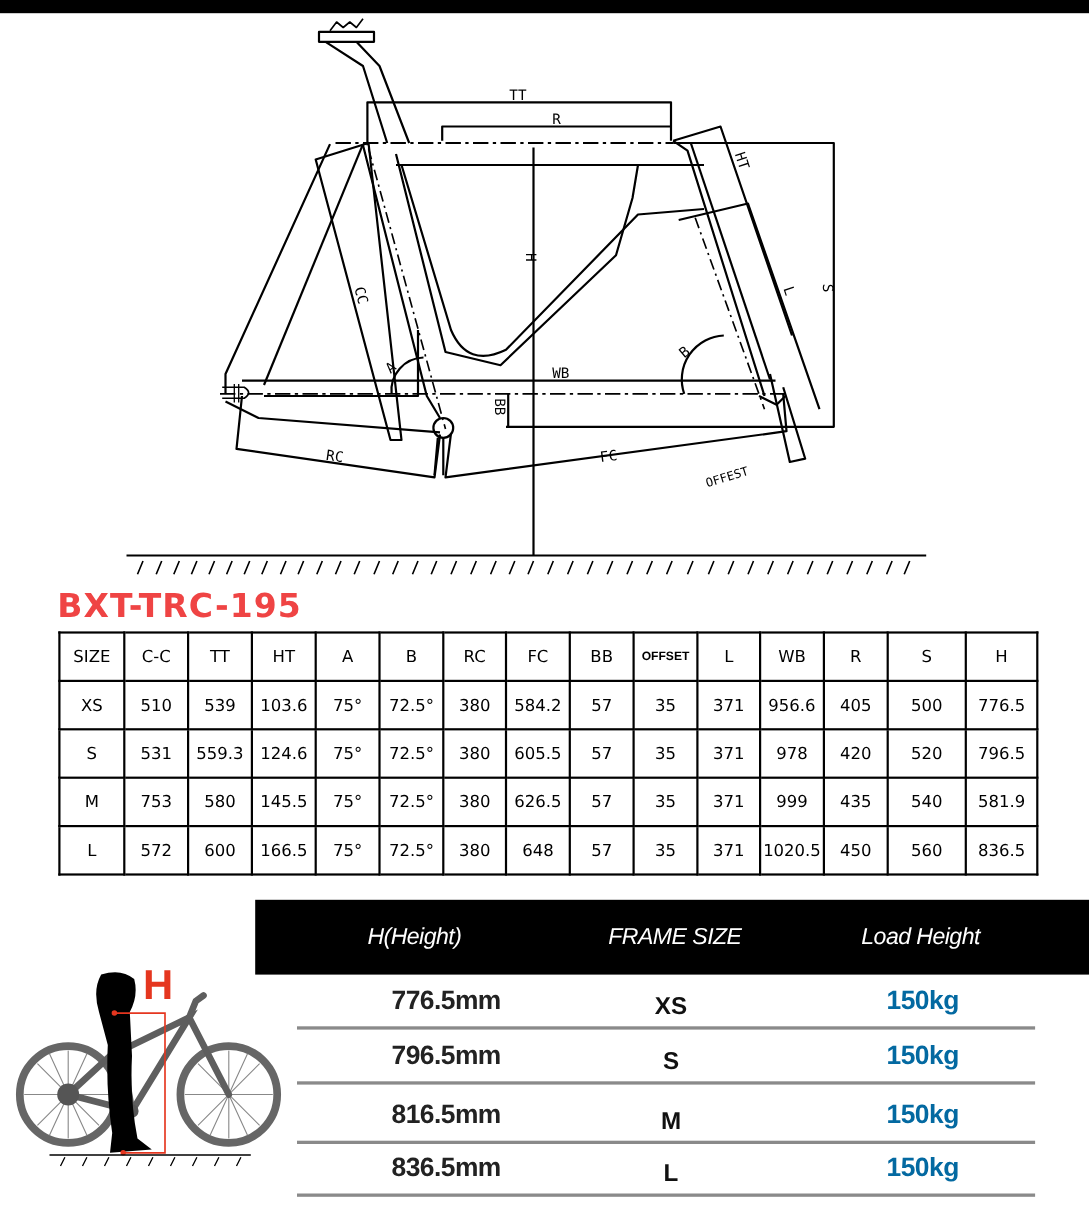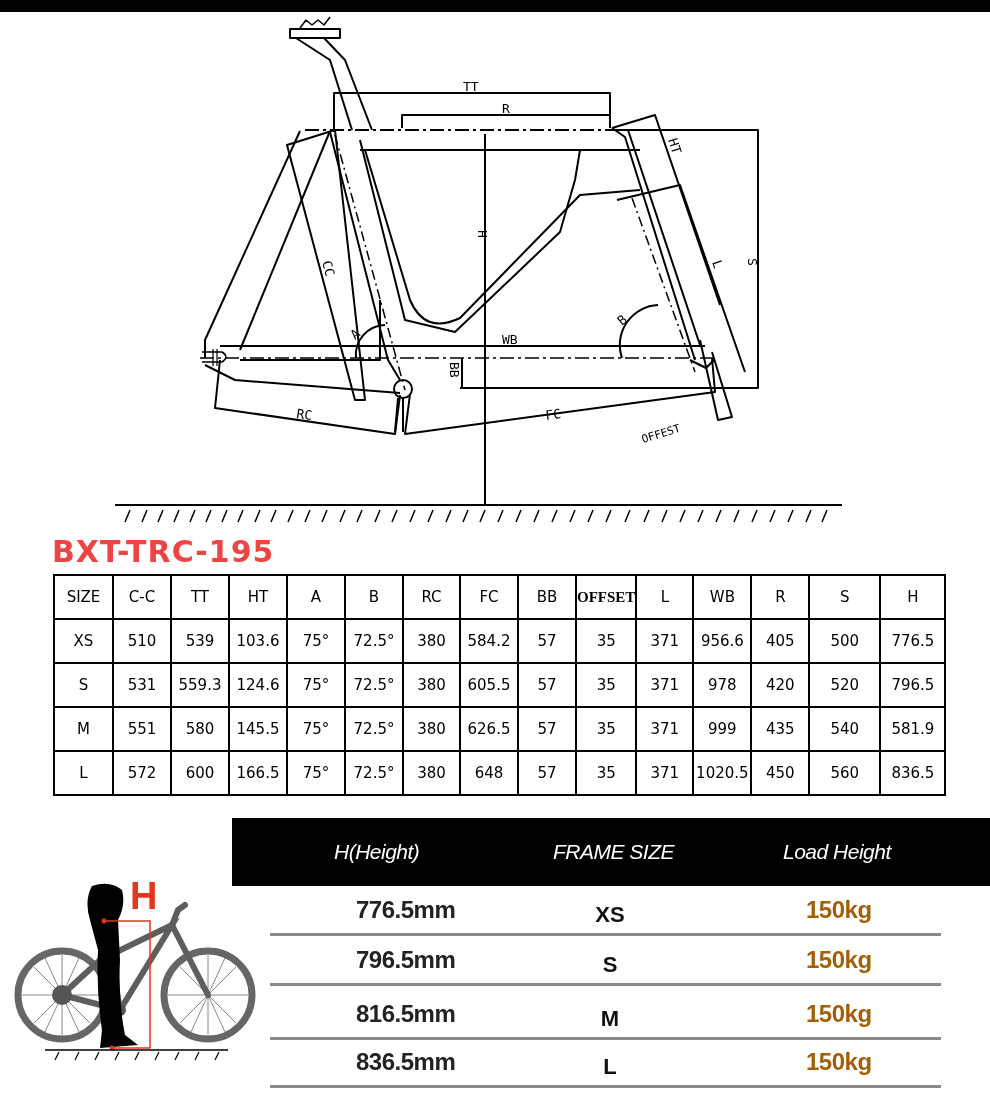--- a/index.html
+++ b/index.html
@@ -3,28 +3,28 @@
 <meta charset="utf-8">
 <style>
   html, body { margin: 0; padding: 0; }
   body { width: 990px; height: 1102px; background: #ffffff; position: relative; overflow: hidden; font-family: "DejaVu Sans", sans-serif; }
   .topbar { position: absolute; left: 0; top: 0; width: 990px; height: 12px; background: #000; }
   .diagram { position: absolute; left: 0; top: 12px; width: 990px; height: 520px; }
   .model-title { position: absolute; left: 52px; top: 532px; font-family: "DejaVu Sans", sans-serif; font-weight: bold; font-size: 30px; letter-spacing: 1px; color: #ef4444; line-height: 40px; }
   table.geo { position: absolute; left: 53px; top: 574px; border-collapse: collapse; table-layout: fixed; }
   table.geo td, table.geo th { border: 2px solid #000; height: 42px; padding: 0; text-align: center; font-family: "DejaVu Sans", sans-serif; font-size: 15px; color: #000; font-weight: normal; }
   table.geo th { font-size: 15px; }
-  table.geo th.small { font-size: 15px; font-weight: bold; font-family: Liberation Serif, serif; }
+  table.geo th.small { font-size: 11px; font-weight: bold; font-family: Liberation Sans, sans-serif; }
   .hdr-band { position: absolute; left: 232px; top: 818px; width: 781px; height: 68px; background: #000; }
   .hdr-band span { position: absolute; top: 22px; color: #fff; font-family: "Liberation Sans", sans-serif; font-style: italic; font-size: 21px; letter-spacing: -0.5px; }
   .size-row { position: absolute; left: 270px; width: 671px; height: 48px; }
   .size-row .line { position: absolute; left: 0; bottom: 0; width: 671px; height: 3px; background: #8a8a8a; }
   .size-row .c1 { position: absolute; left: 58px; top: 8px; font-family: "Liberation Sans", sans-serif; font-weight: bold; font-size: 24px; color: #222; letter-spacing: -0.5px; margin-left: 28px; }
   .size-row .c2 { position: absolute; left: 280px; width: 120px; text-align: center; top: 14px; font-family: "Liberation Sans", sans-serif; font-weight: bold; font-size: 22px; color: #111; }
-  .size-row .c3 { position: absolute; left: 536px; top: 8px; font-family: "Liberation Sans", sans-serif; font-weight: bold; font-size: 24px; color: #a16207; letter-spacing: -0.5px; }
+  .size-row .c3 { position: absolute; left: 536px; top: 8px; font-family: "Liberation Sans", sans-serif; font-weight: bold; font-size: 24px; color: #0369a1; letter-spacing: -0.5px; }
   .rider { position: absolute; left: 0; top: 870px; width: 270px; height: 200px; }
   .h-label { position: absolute; left: 130px; top: 876px; color: #e5361f; font-family: "Liberation Sans", sans-serif; font-weight: bold; font-size: 38px; line-height: 40px; }
   .dim-label { font-family: "DejaVu Sans Mono", monospace; font-size: 13px; }
 </style>
 </head>
 <body>
 
 <div class="topbar"></div>
 
 <svg class="diagram" viewBox="0 12 990 520" width="990" height="520">
@@ -180,21 +180,21 @@
       <td>57</td>
       <td>35</td>
       <td>371</td>
       <td>978</td>
       <td>420</td>
       <td>520</td>
       <td>796.5</td>
     </tr>
     <tr>
       <td>M</td>
-      <td>551</td>
+      <td>753</td>
       <td>580</td>
       <td>145.5</td>
       <td>75°</td>
       <td>72.5°</td>
       <td>380</td>
       <td>626.5</td>
       <td>57</td>
       <td>35</td>
       <td>371</td>
       <td>999</td>

